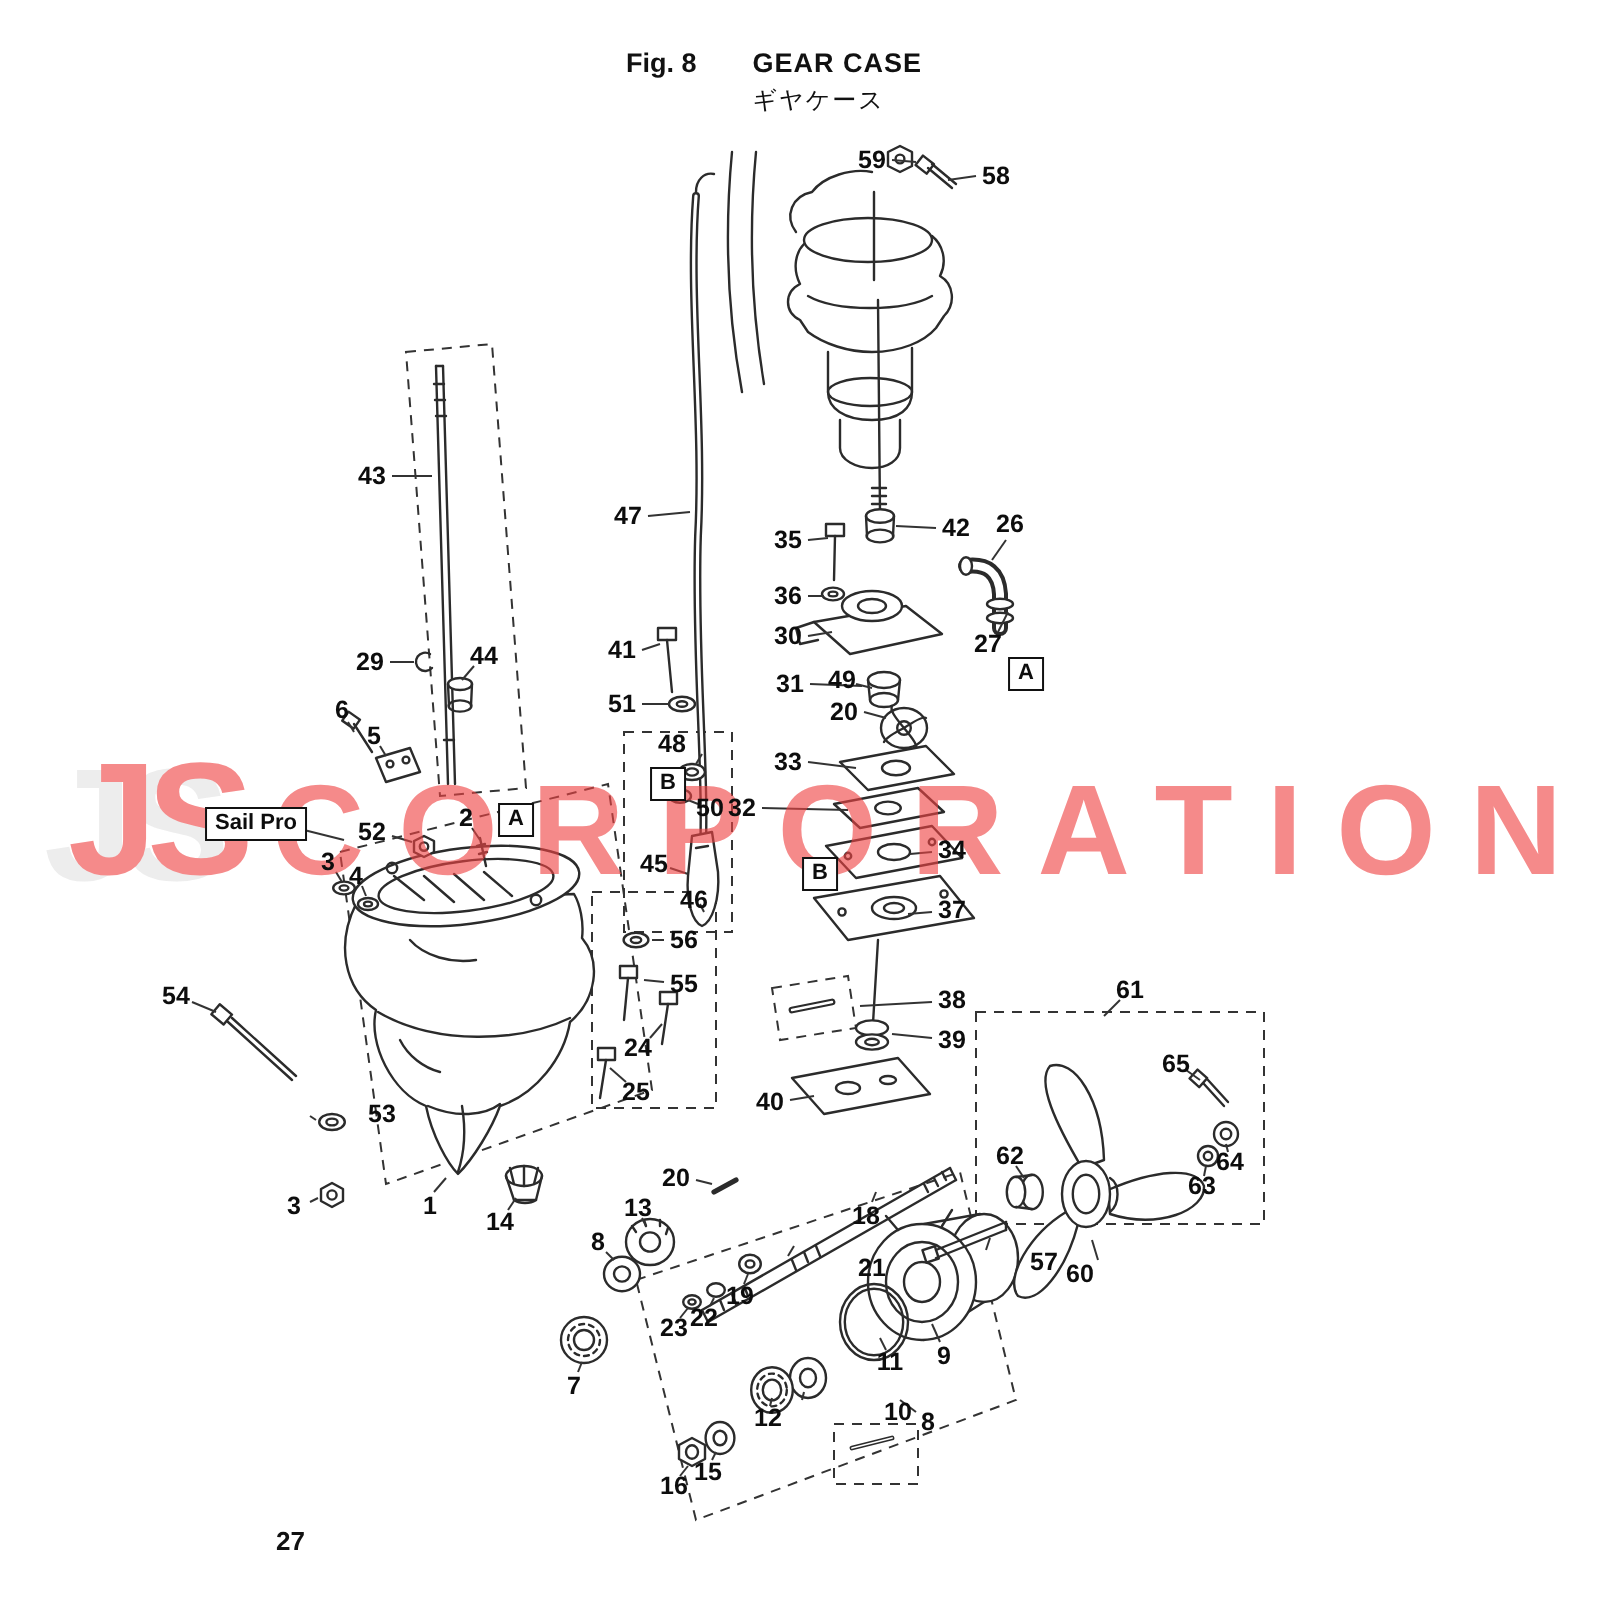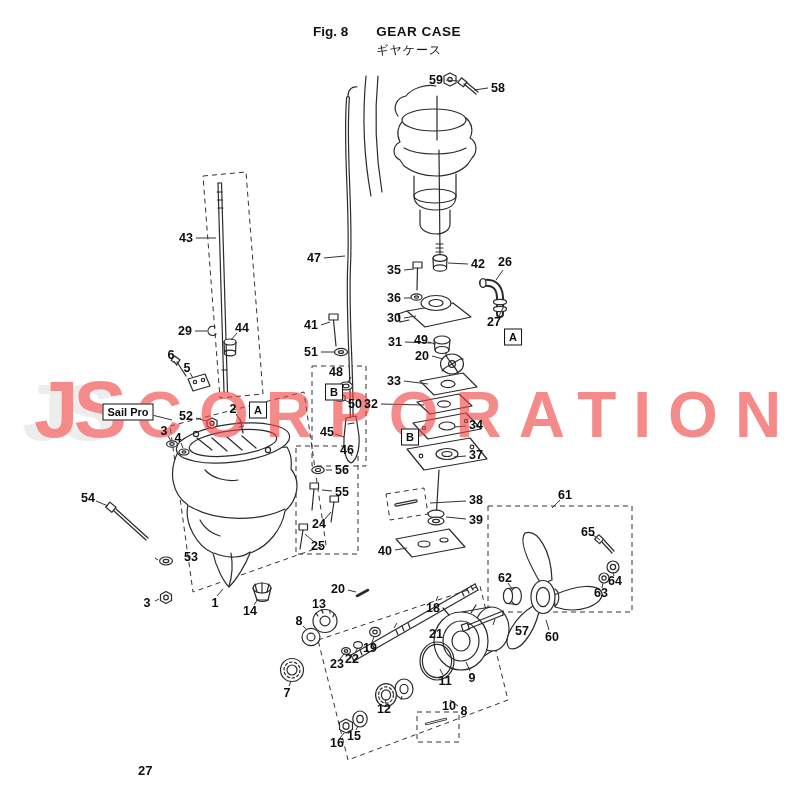--- a/index.html
+++ b/index.html
@@ -552,21 +552,21 @@
       <div class="part-label" style="left: 601px; top: 593px;">63</div>
       <div class="part-label" style="left: 505px; top: 578px;">62</div>
       <div class="part-label" style="left: 147px; top: 603px;">3</div>
       <div class="part-label" style="left: 215px; top: 603px;">1</div>
       <div class="part-label" style="left: 250px; top: 611px;">14</div>
       <div class="part-label" style="left: 338px; top: 589px;">20</div>
       <div class="part-label" style="left: 433px; top: 608px;">18</div>
       <div class="part-label" style="left: 319px; top: 604px;">13</div>
       <div class="part-label" style="left: 299px; top: 621px;">8</div>
       <div class="part-label" style="left: 392px; top: 634px; margin-left: 44px;">21</div>
-      <div class="part-label" style="left: 552px; top: 637px;">60</div>
+      <div class="part-label" style="left: 540px; top: 637px;">60</div>
       <div class="part-label" style="left: 492px; top: 631px; margin-left: 30px;">57</div>
       <div class="part-label" style="left: 370px; top: 648px;">19</div>
       <div class="part-label" style="left: 337px; top: 664px;">23</div>
       <div class="part-label" style="left: 352px; top: 659px;">22</div>
       <div class="part-label" style="left: 472px; top: 678px;">9</div>
       <div class="part-label" style="left: 287px; top: 693px;">7</div>
       <div class="part-label" style="left: 445px; top: 681px;">11</div>
       <div class="part-label" style="left: 384px; top: 709px;">12</div>
       <div class="part-label" style="left: 417px; top: 706px; margin-left: 32px;">10</div>
       <div class="part-label" style="left: 464px; top: 711px;">8</div>

